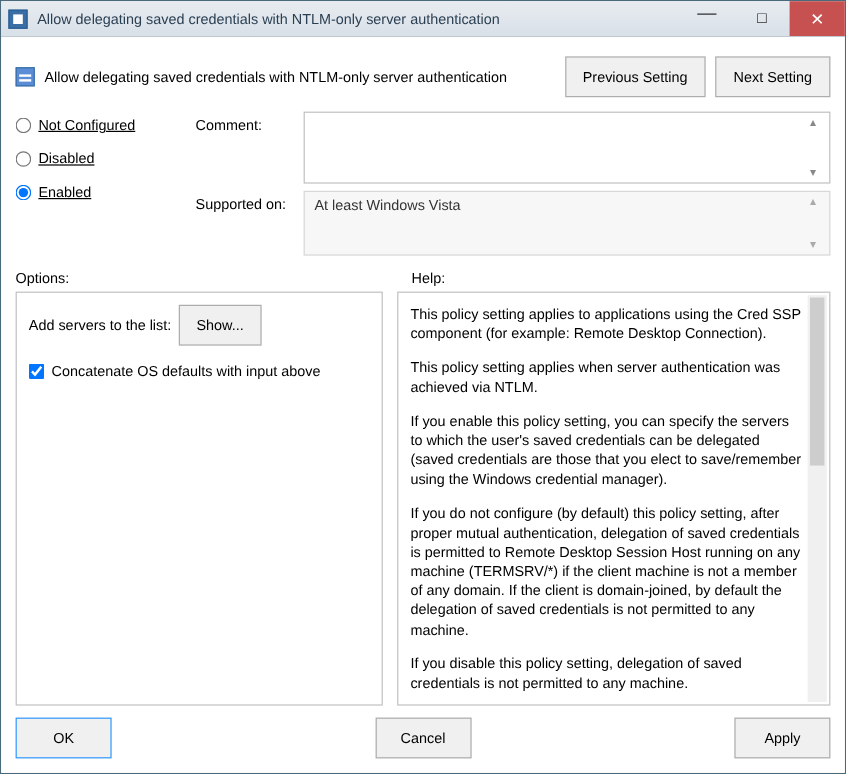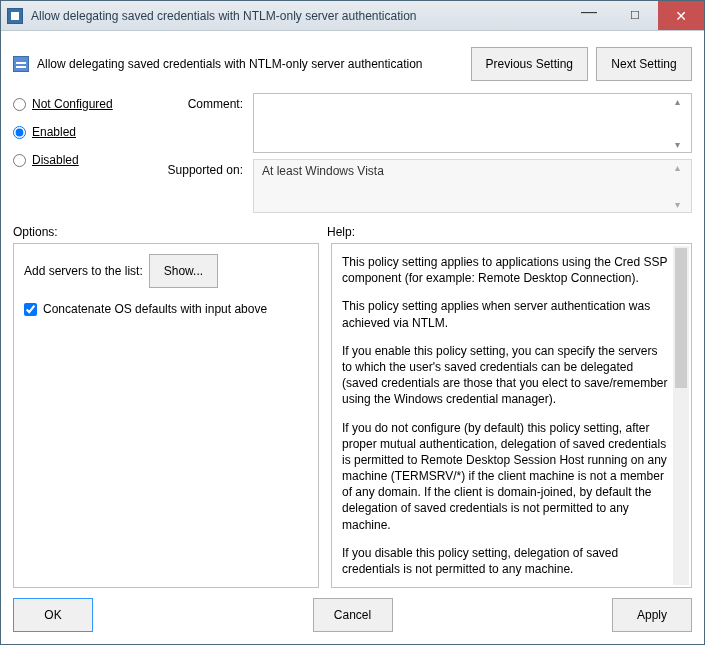--- a/index.html
+++ b/index.html
@@ -114,21 +114,21 @@
 .btn.default { border: 1px solid #3399ff; }
 .top-grid {
   display: grid;
   grid-template-columns: 150px 90px 1fr;
   row-gap: 6px;
   align-items: start;
 }
 .radio-col { display: flex; flex-direction: column; gap: 14px; padding-top: 4px; grid-row: span 2; }
 .radio { display: flex; align-items: center; gap: 6px; text-decoration: underline; }
 .radio input { margin: 0; }
-.lbl-right { text-align: right; padding-right: 10px; padding-top: 4px; }
+.lbl-right { padding-right: 10px; padding-top: 4px; }
 .txtarea {
   border: 1px solid #c0c0c0;
   background: #fff;
   height: 60px;
   position: relative;
   padding: 4px;
   color: #666;
   font-size: 12px;
 }
 .txtarea .scroll-hint {
@@ -155,21 +155,21 @@
   color: #aaa;
   font-size: 10px;
 }
 .supported-box .scroll-up { top: 2px; }
 .supported-box .scroll-down { bottom: 2px; }
 .labels-row {
   display: grid;
   grid-template-columns: 306px 1fr;
   margin-top: 12px;
   margin-bottom: 4px;
-  gap: 8px;
+  gap: 24px;
 }
 .panels-row {
   display: grid;
   grid-template-columns: 306px 1fr;
   gap: 12px;
   flex: 1;
   min-height: 0;
 }
 .panel {
   border: 1px solid #c0c0c0;
@@ -238,26 +238,26 @@
       <div class="btn">Next Setting</div>
     </div>
 
     <div class="top-grid">
       <div class="radio-col">
         <label class="radio">
           <input type="radio" name="state" style="">
           <span>Not Configured</span>
         </label>
         <label class="radio">
+          <input type="radio" name="state" style="">
+          <span>Disabled</span>
+        </label>
+        <label class="radio">
           <input type="radio" name="state" checked="" style="">
           <span>Enabled</span>
-        </label>
-        <label class="radio">
-          <input type="radio" name="state" style="">
-          <span>Disabled</span>
         </label>
       </div>
       <div class="lbl-right">Comment:</div>
       <div class="txtarea">
         <span></span>
         <span class="scroll-hint scroll-up">▴</span>
         <span class="scroll-hint scroll-down">▾</span>
       </div>
       <div class="lbl-right">Supported on:</div>
       <div class="supported-box">

